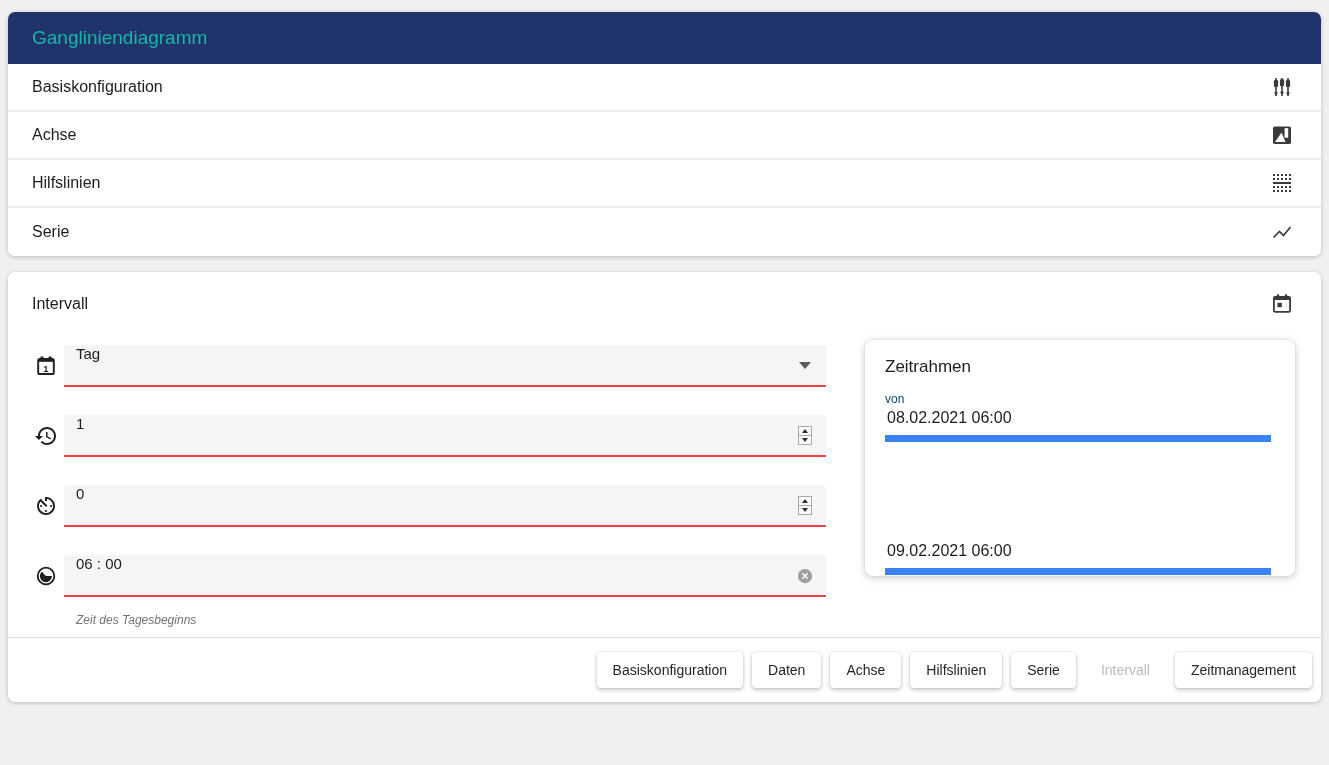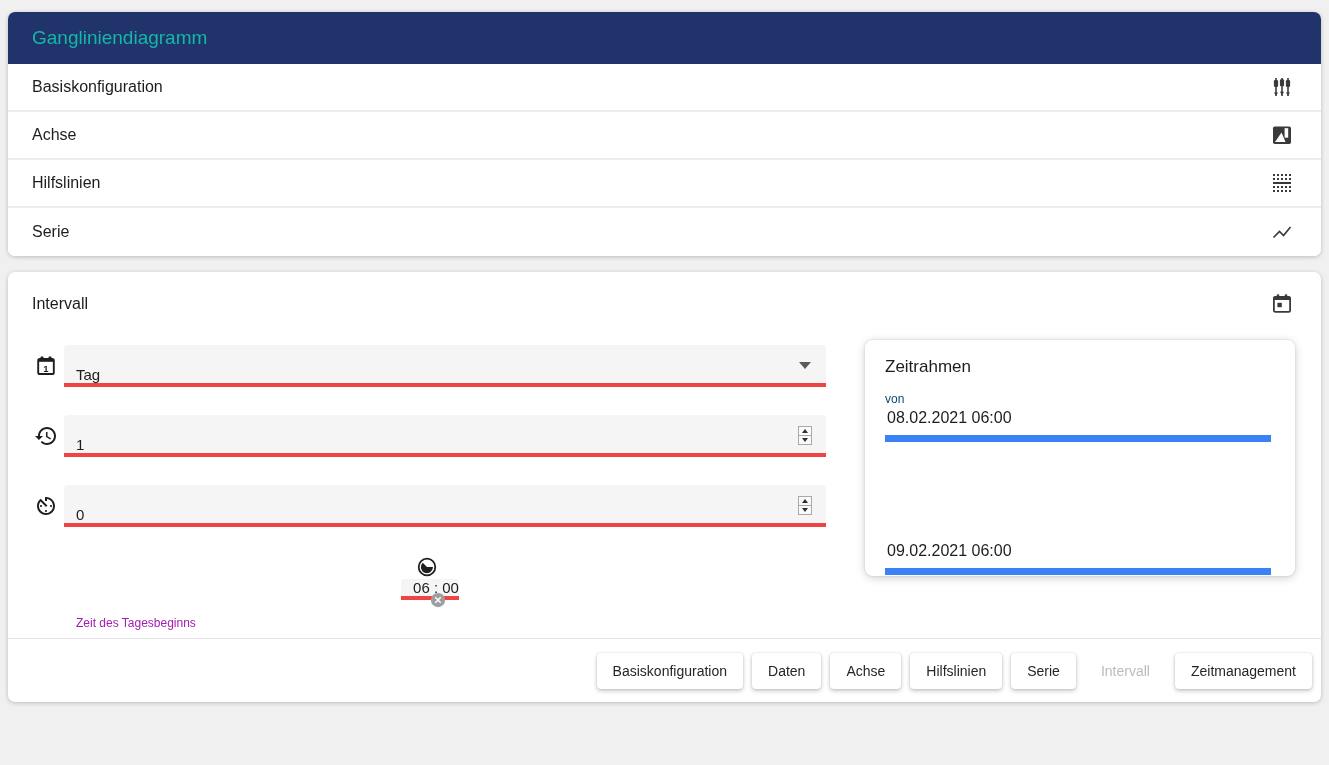--- a/index.html
+++ b/index.html
@@ -68,32 +68,33 @@
   }
   .form-col { width: 792px; }
   .field-row { display: flex; align-items: center; margin-bottom: 28px; }
   .left-icon { width: 24px; height: 24px; margin-right: 6px; color: #1f1f1f; flex: 0 0 24px; }
   .field {
     position: relative;
     flex: 1;
     height: 42px;
     background: #f5f5f5;
     border-radius: 4px 4px 0 0;
-    border-bottom: 4px solid #ef4444;
-    display: flex;
-    align-items: flex-end;
+    border-bottom: 2px solid #ef4444;
+    display: flex;
+    align-items: flex-start;
     padding-left: 12px;
     font-size: 15px;
     cursor: text;
   }
-  .field-row.with-helper { margin-bottom: 16px; flex-direction: column; }
+  .field-row.with-helper { margin-bottom: 16px; }
   .helper-text {
     margin: 4px 0 8px 42px;
     font-size: 12px;
-    color: #a21caf;
+    color: #737373;
+    font-style: italic;
   }
   .caret {
     position: absolute; right: 15px; top: 17px;
     width: 0; height: 0;
     border-left: 6px solid transparent;
     border-right: 6px solid transparent;
     border-top: 7px solid #5a5a5a;
   }
   .spinner {
     position: absolute; right: 14px; top: 11px;

